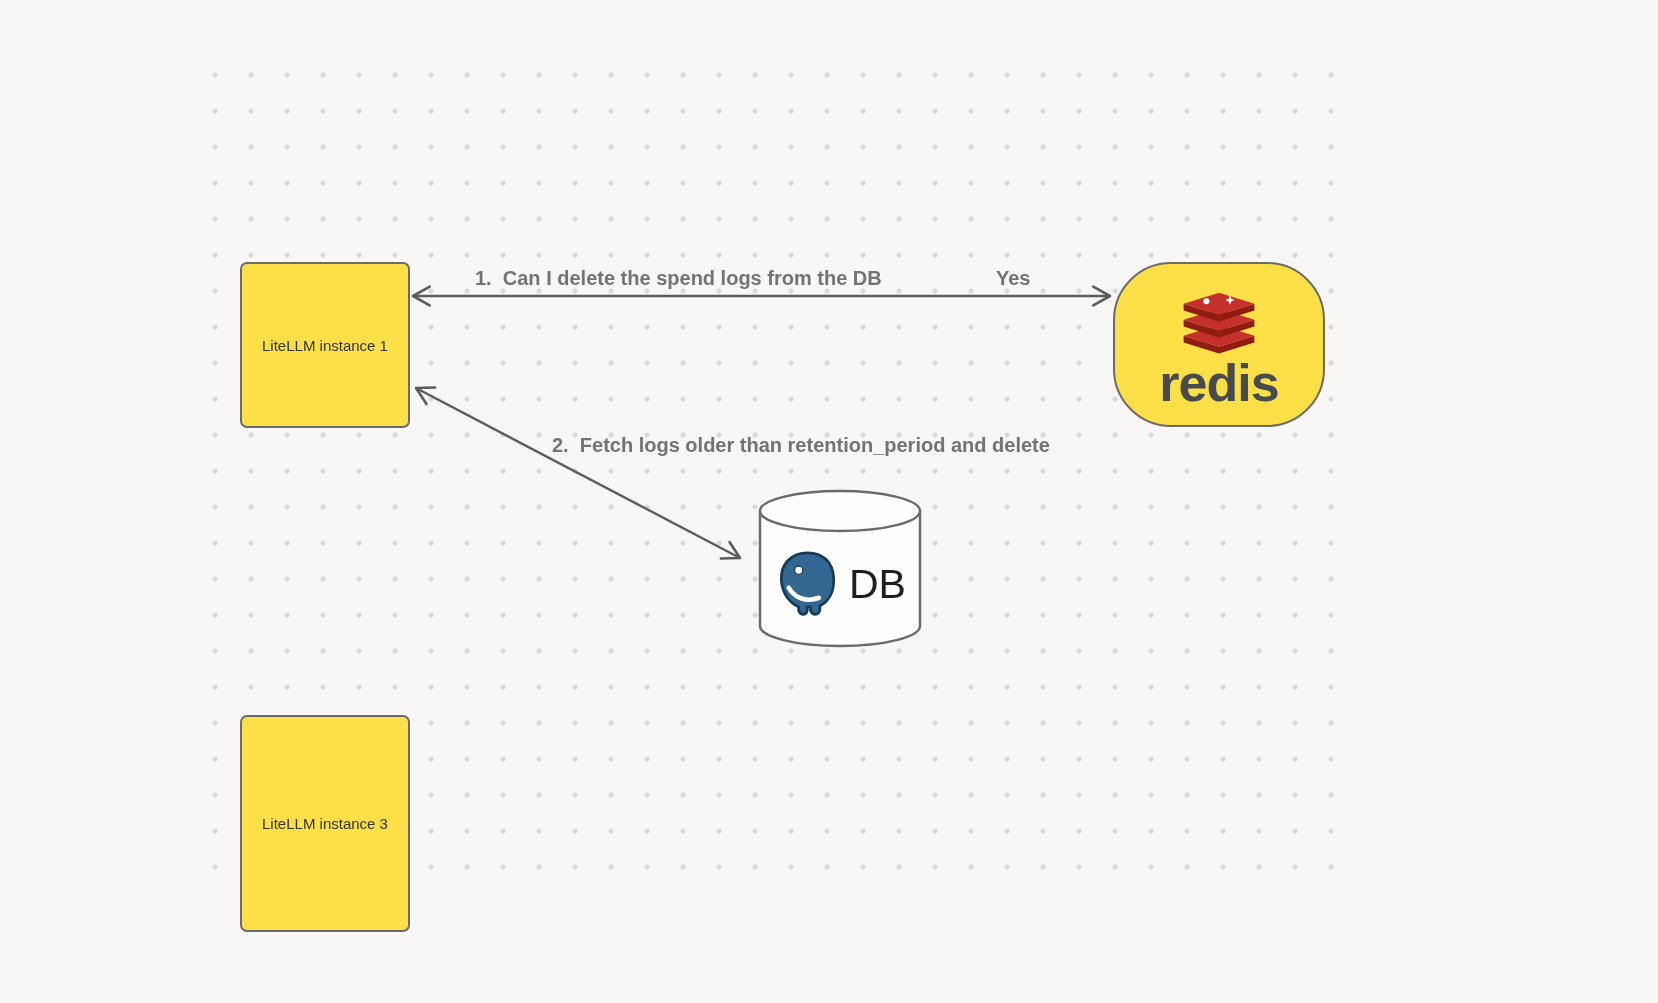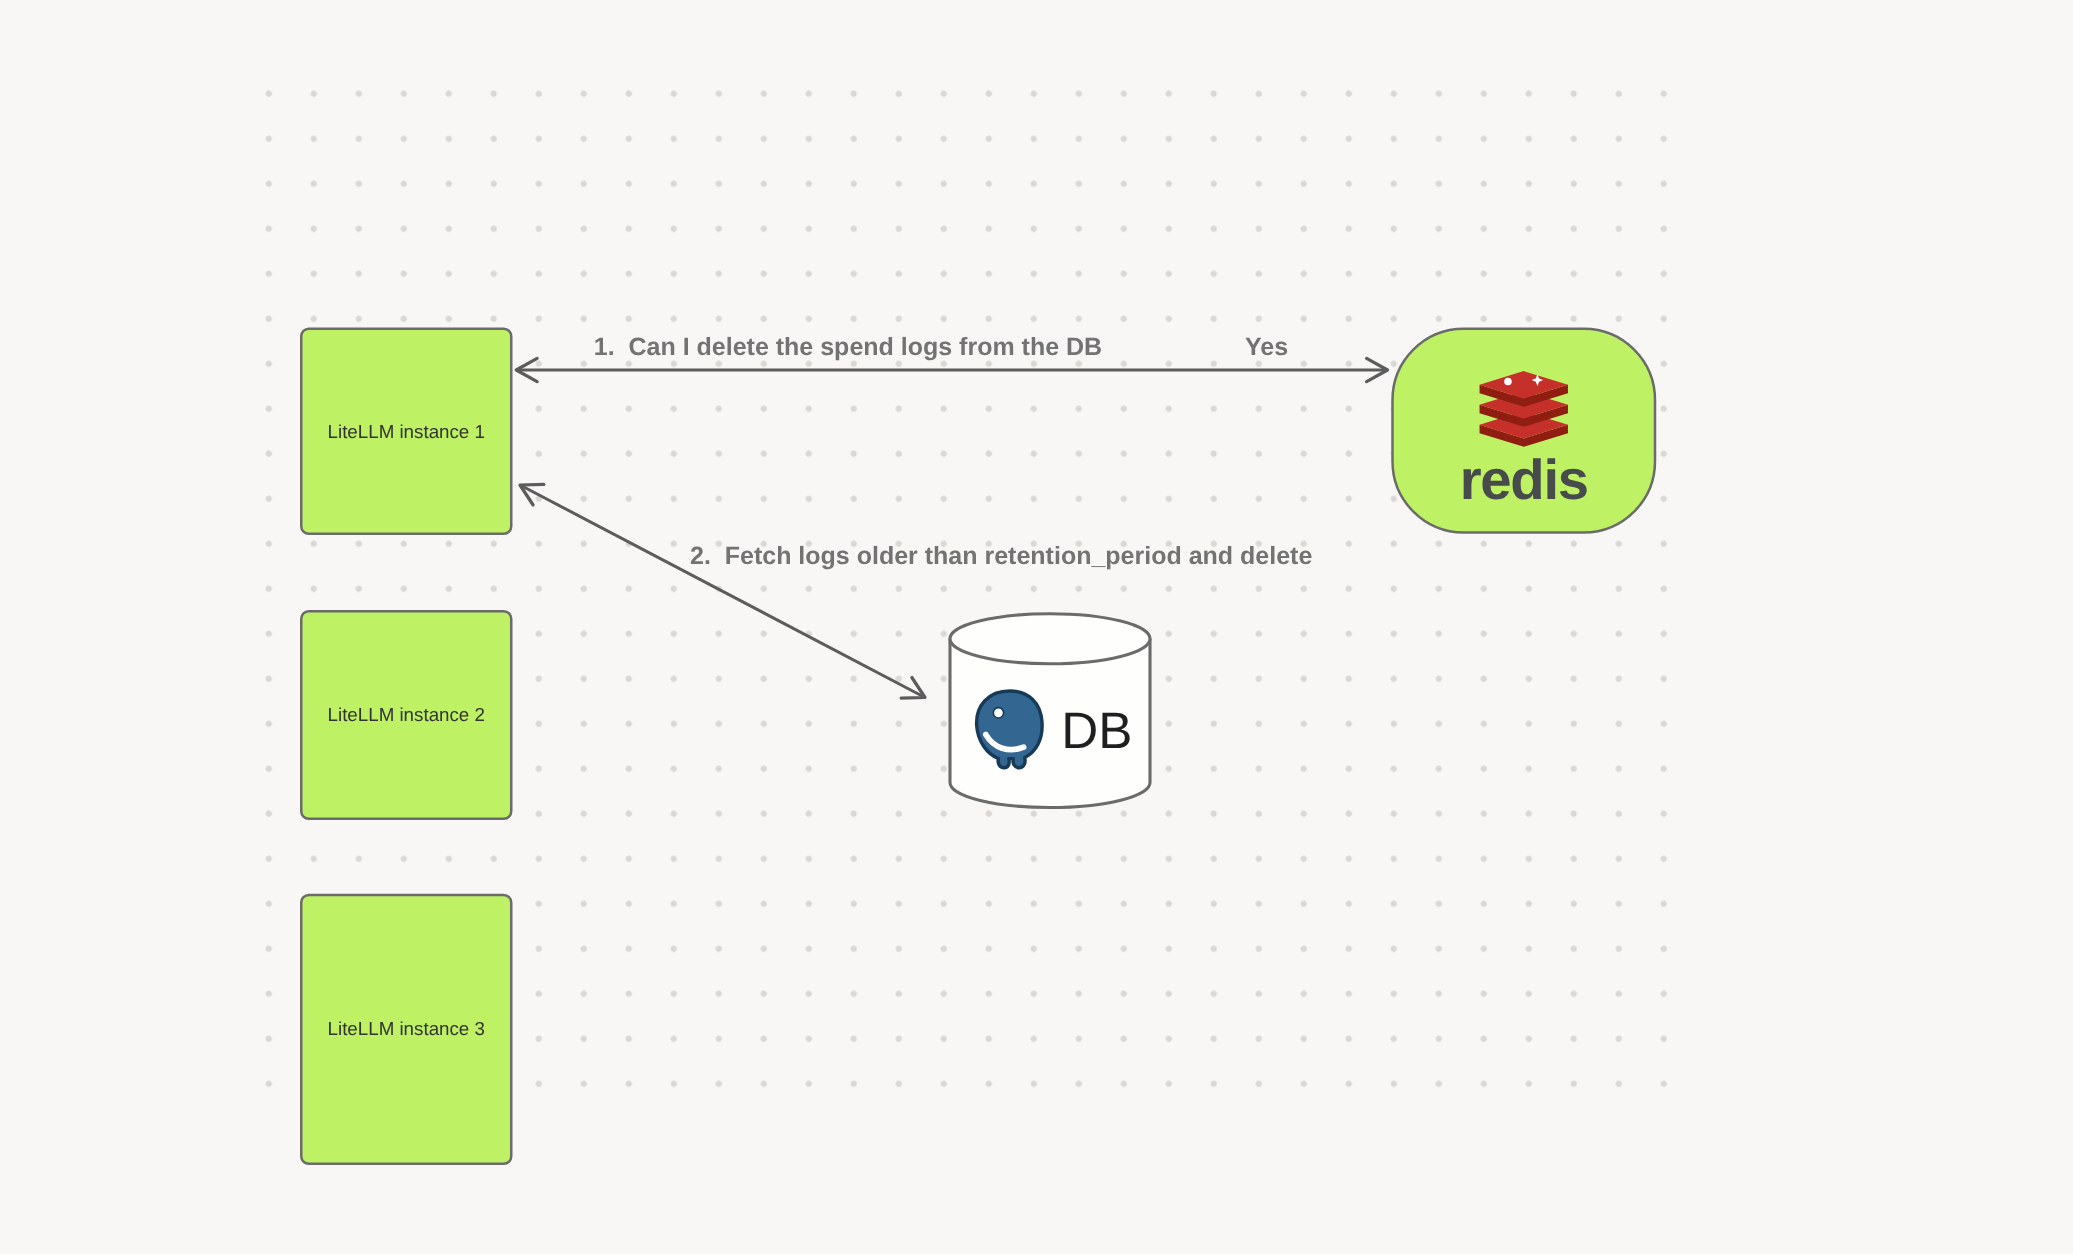--- a/index.html
+++ b/index.html
@@ -10,34 +10,34 @@
     overflow: hidden;
   }
   .canvas { position: relative; width: 1658px; height: 1003px; background: #f8f7f5; }
   .dots {
     position: absolute; left: 197px; top: 57px; width: 1152px; height: 842px;
     background-image: radial-gradient(circle, #d9d8d4 2.2px, transparent 2.8px);
     background-size: 36px 36px;
   }
   .node {
     position: absolute;
-    background: #bef264;
+    background: #fde047;
     border: 2px solid #6b6b6b;
     display: flex; align-items: center; justify-content: center;
   }
   .box { width: 170px; height: 166px; border-radius: 7px; }
   .box .node-label { font-size: 15px; color: #333333; }
   .redis-node {
     left: 1113px; top: 262px; width: 212px; height: 165px;
     border-radius: 58px;
     flex-direction: column;
     padding-top: 12px;
   }
   .redis-word {
-    font-size: 45px; font-weight: 600; color: #474b4b;
+    font-size: 52px; font-weight: 600; color: #474b4b;
     letter-spacing: -1px; line-height: 1; margin-top: 1px;
   }
   .edges { position: absolute; left: 0; top: 0; width: 1658px; height: 1003px; }
   .edge-line { stroke: #5c5c5c; stroke-width: 2.4px; }
   .edge-label {
     position: absolute;
     font-size: 20px; font-weight: 700; color: #737373;
     white-space: pre; line-height: 1.2;
   }
   .db-shape { position: absolute; left: 757px; top: 488px; width: 166px; height: 162px; }
@@ -61,23 +61,20 @@
       </marker>
     </defs>
     <line class="edge-line" x1="413" y1="296" x2="1110" y2="296" marker-start="url(#ah)" marker-end="url(#ah)"></line>
     <line class="edge-line" x1="416" y1="388" x2="740" y2="558" marker-start="url(#ah)" marker-end="url(#ah)"></line>
   </svg>
 
   <div class="node box" style="left:240px; top:262px;">
     <span class="node-label">LiteLLM instance 1</span>
   </div>
 
-  <div class="node box" style="left:240px; top:488px; height:168px;">
-    <span class="node-label">LiteLLM instance 2</span>
-  </div>
 
   <div class="node box" style="left:240px; top:715px; height:217px;align-items:center;">
     <span class="node-label">LiteLLM instance 3</span>
   </div>
 
   <div class="node redis-node">
     <svg viewBox="0 0 92 76" width="82" height="64">
 
       <path d="M4,52 L46,65 L88,52 L88,60 L46,73 L4,60 Z" fill="#8f1d12"></path>
       <path d="M4,52 L46,39 L88,52 L46,65 Z" fill="#c6302b"></path>

